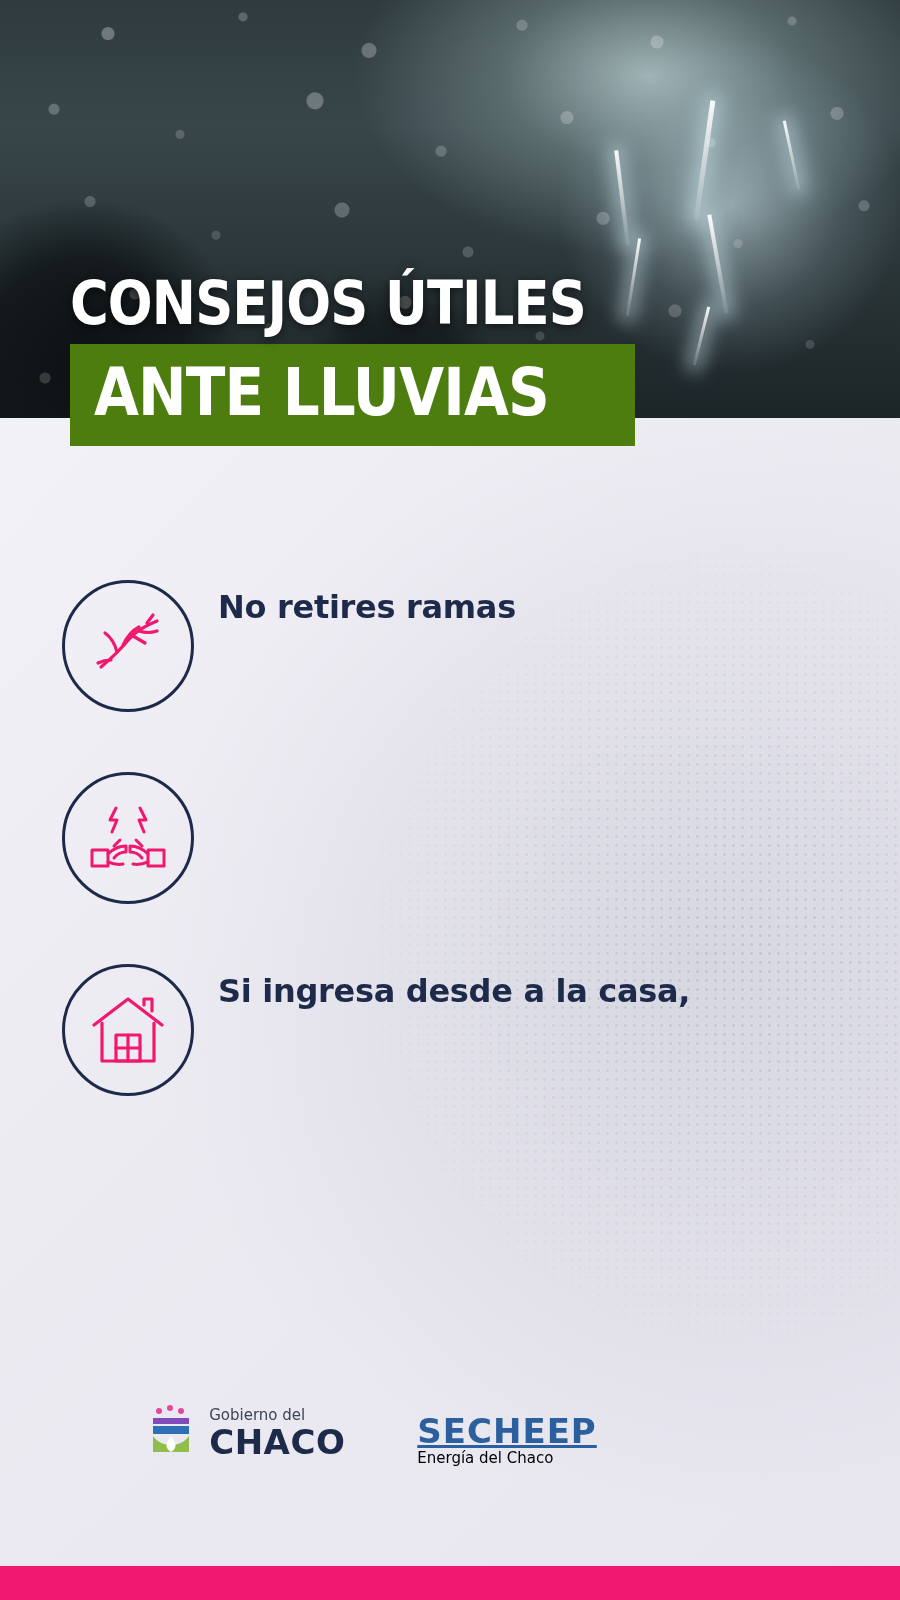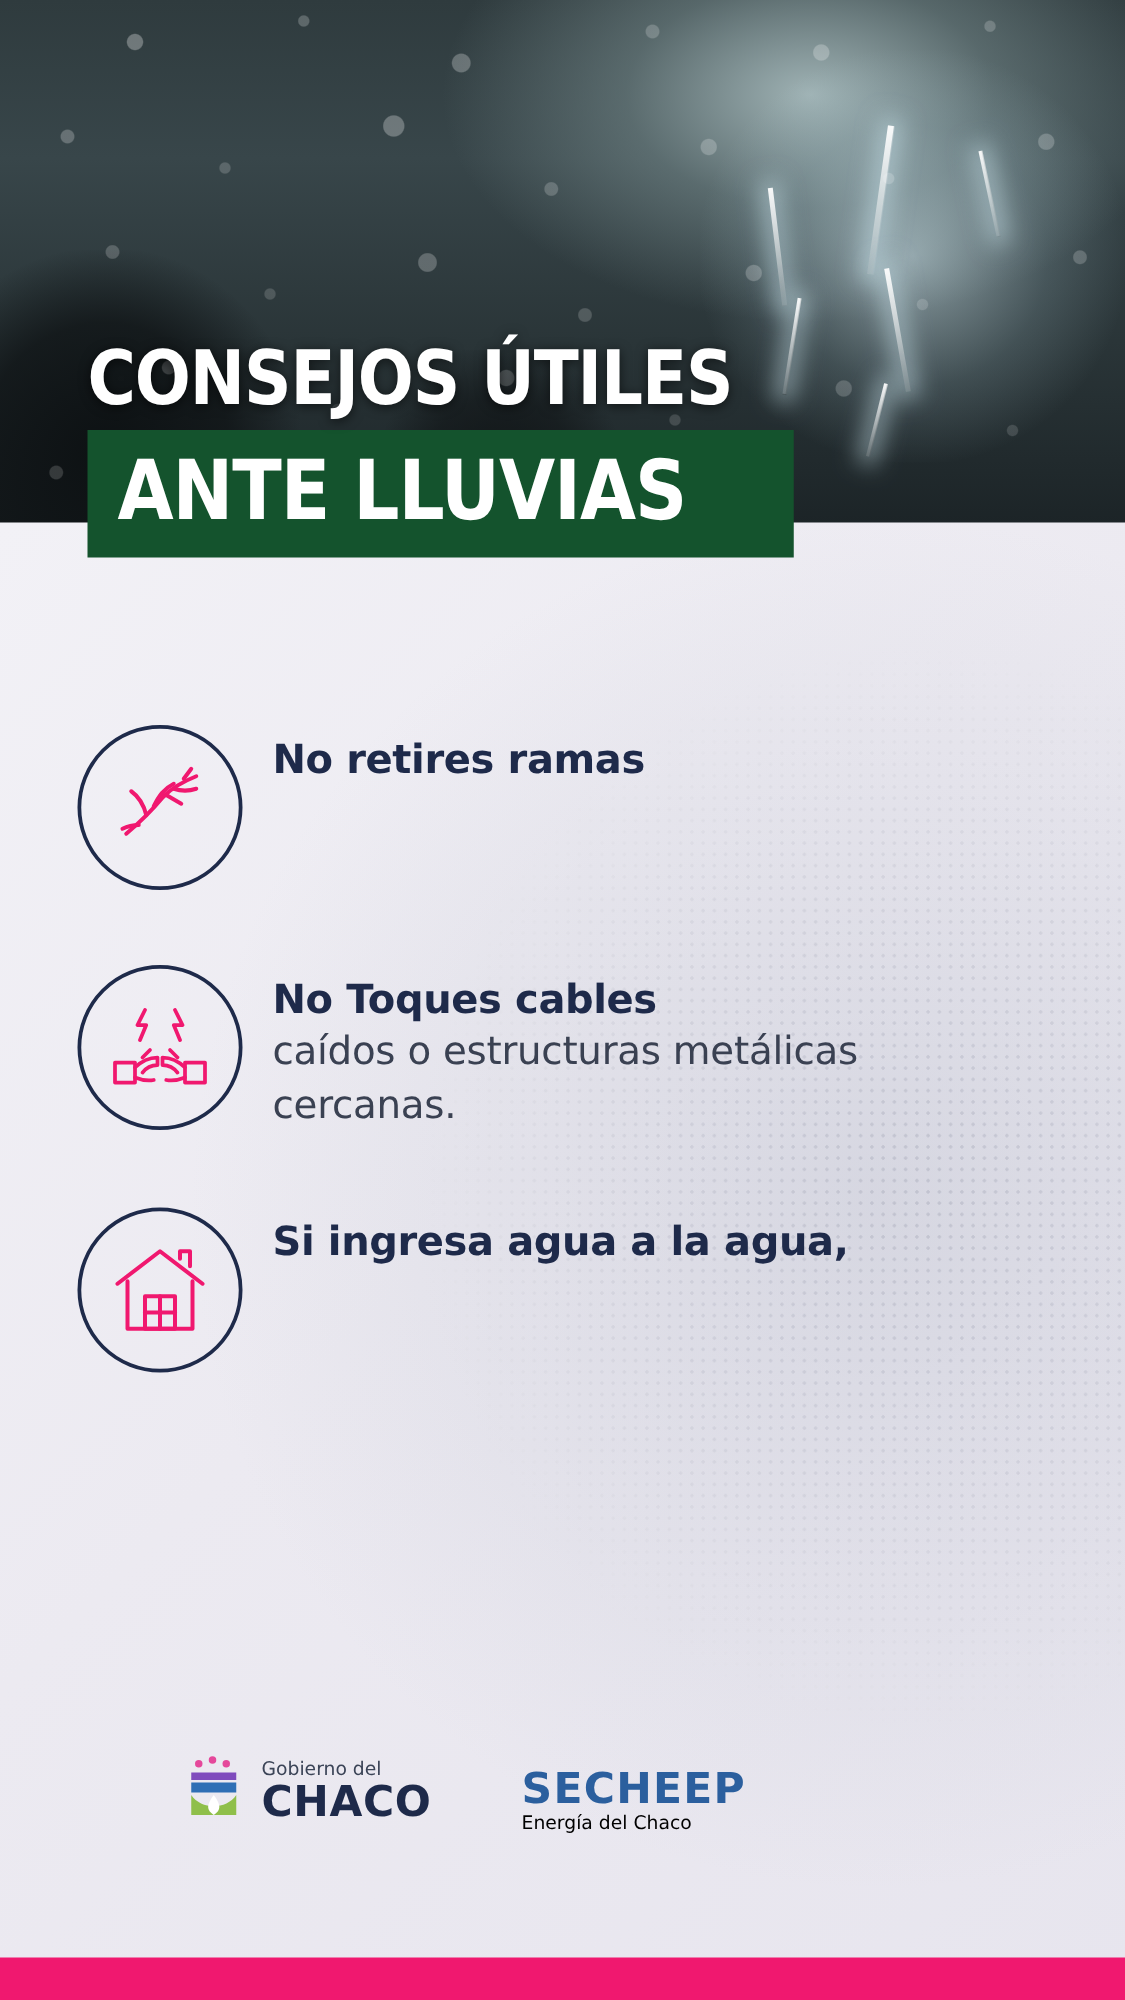--- a/index.html
+++ b/index.html
@@ -110,21 +110,21 @@
     line-height: 62px;
     letter-spacing: -1px;
     color: #ffffff;
     text-shadow: 0 2px 10px rgba(0,0,0,0.6);
     transform: scaleX(0.88);
     transform-origin: left center;
     white-space: nowrap;
   }
   .title-box {
     display: inline-block;
-    background: #14532d;
+    background: #4d7c0f;
     padding: 16px 24px 20px 24px;
     margin-top: 10px;
   }
   .title-line2 {
     display: block;
     font-family: "DejaVu Sans", sans-serif;
     font-weight: bold;
     font-size: 66px;
     line-height: 66px;
     letter-spacing: -1px;
@@ -245,20 +245,21 @@
     position: relative;
     padding-top: 14px;
   }
   .secheep-main {
     font-family: "DejaVu Sans", sans-serif;
     font-weight: bold;
     font-size: 34px;
     letter-spacing: 1px;
     color: #2b5f9e;
     display: block;
+    text-decoration: underline;
   }
   .secheep-sub {
     font-family: "DejaVu Sans", sans-serif;
     font-size: 15px;
     color: #000000;
     display: block;
     margin-top: 3px;
   }
   .secheep-roof {
     position: absolute;
@@ -340,41 +341,37 @@
             <path d="M22 64 c5 2 10 3 15 2"></path>
             <path d="M28 48 l6 -6"></path>
 
             <path d="M62 52 h16 v16 H62z"></path>
             <path d="M62 56 c-6 -6 -12 -8 -18 -8 l0 6 c5 0 9 2 12 6"></path>
             <path d="M62 64 c-5 2 -10 3 -15 2"></path>
             <path d="M56 48 l-6 -6"></path>
           </g>
         </svg>
       </div>
-      <div class="tip-text">
-        <div class="tip-head">No Toques cables</div>
-        <div class="tip-body">caídos o estructuras metálicas cercanas.</div>
-      </div>
     </div>
 
     <div class="tip">
       <div class="tip-icon">
         <svg width="80" height="78" viewBox="0 0 80 78" aria-hidden="true">
           <g fill="none" stroke="#f0186f" stroke-width="3.2" stroke-linecap="round" stroke-linejoin="round">
             <path d="M6 34 L40 8 L74 34"></path>
             <path d="M14 32 V70 H66 V32"></path>
             <path d="M56 14 V8 h8 v12"></path>
             <rect x="28" y="44" width="24" height="26"></rect>
             <path d="M40 44 V70"></path>
             <path d="M28 57 H52"></path>
           </g>
         </svg>
       </div>
       <div class="tip-text">
-        <div class="tip-head">Si ingresa agua a la agua,</div>
+        <div class="tip-head">Si ingresa desde a la casa,</div>
       </div>
     </div>
 
   </div>
 
   <div class="logos">
 
     <div class="logo-chaco">
       <div class="chaco-mark">
         <svg width="56" height="58" viewBox="0 0 56 58" aria-hidden="true">

